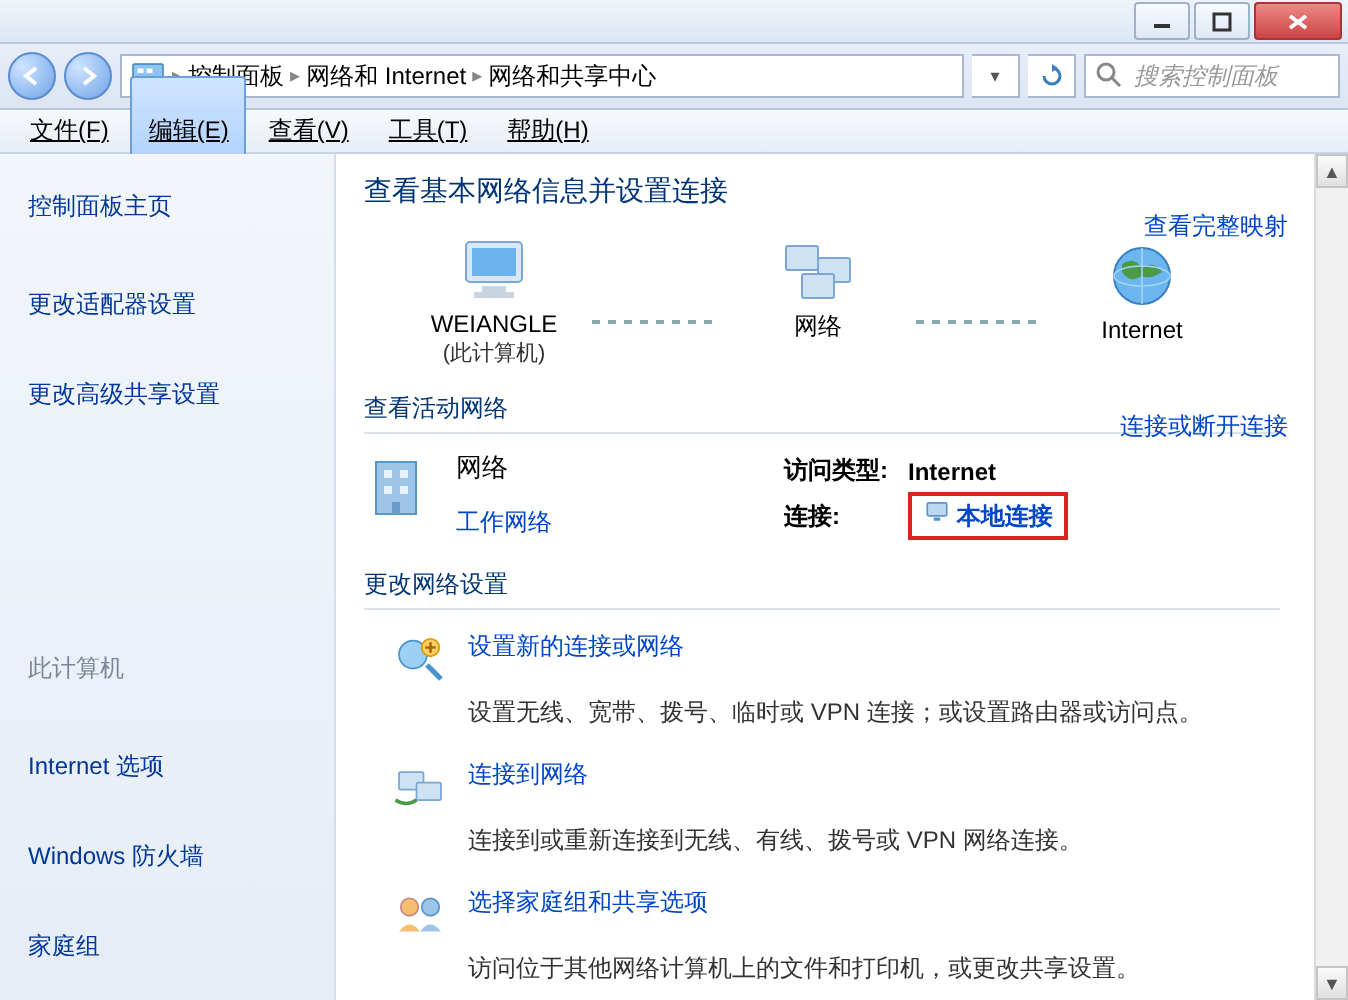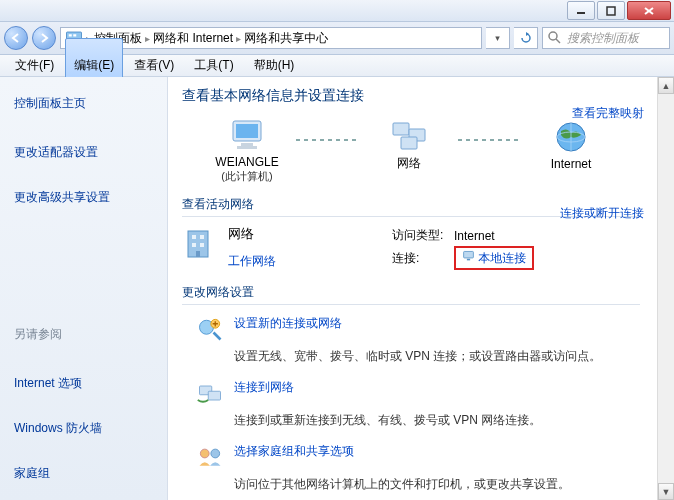--- a/index.html
+++ b/index.html
@@ -15,52 +15,52 @@
 .addressrow { height: 33px; display: flex; align-items: center; background: linear-gradient(#e8eef8,#dce5f2); border-bottom: 1px solid #b8c8de; padding: 0 4px; gap:4px; }
 .navbtn { width:24px; height:24px; border-radius:50%; background: radial-gradient(circle at 30% 30%, #cfe4ff, #6ea3e8); border:1px solid #5a8ad0; display:flex; align-items:center; justify-content:center; }
 .address { flex:1; height:22px; background:#fff; border:1px solid #a8b8d0; display:flex; align-items:center; padding:0 4px; font-size:12px; gap:3px; }
 .crumb { display:flex; align-items:center; gap:2px; }
 .chev { color:#888; font-size:10px; }
 .refreshseg { width:24px; height:22px; border:1px solid #a8b8d0; border-left:none; background:#fff; display:flex; align-items:center; justify-content:center; }
 .searchbox { width:128px; height:22px; border:1px solid #a8b8d0; background:#fff; display:flex; align-items:center; padding:0 4px; color:#999; font-style:italic; gap:4px; }
 
 
 .menubar { height:22px; background: linear-gradient(#f7f9fc,#e8eef6); border-bottom:1px solid #c8d4e4; display:flex; align-items:center; padding-left:6px; gap:2px; }
-.menuitem { padding:18px 8px; border:1px solid transparent; border-radius:2px; }
+.menuitem { padding:18px 8px; border:1px solid transparent; border-radius:2px;text-decoration:underline; }
 .menuitem.active { background:linear-gradient(#d0e4ff,#a8ceff); border-color:#6a9fe0; }
 
 
 .body { display:flex; height:423px; }
 .sidebar { width:168px; background: linear-gradient(#f2f6fb,#e6edf6); border-right:1px solid #d6deea; padding:12px 8px; display:flex; flex-direction:column;gap:16px; }
 .sidebar .link { color:#003799; margin: 6px 4px 10px 6px; cursor:pointer; }
 .sidebar .plain { color:#003799; margin:6px 4px 6px 6px; }
 .sidebar .spacer { flex:1; }
 .sidebar .secondary-head { color:#7b8796; margin:6px 4px 10px 6px; }
 
 .main { flex:1; background:#fff; padding:10px 34px 10px 14px; position:relative; overflow:hidden; }
 .scrollbar { position:absolute; right:0; top:0; bottom:0; width:17px; background:#f0f0f0; border-left:1px solid #dcdcdc; }
 .scrollbar .arrow { height:17px; background:linear-gradient(#fafafa,#e0e0e0); border:1px solid #c4c4c4; display:flex; align-items:center; justify-content:center; font-size:9px; color:#555; }
 .scrollbar .arrow.bot { position:absolute; bottom:0; left:0; right:0; }
 
 .h1 { color:#013576; font-size:14px; margin-bottom:12px; }
-.diagram { display:flex; align-items:center; gap:0; margin:6px 0 4px 20px; }
+.diagram { display:flex; align-items:flex-end; gap:0; margin:6px 0 4px 20px; }
 .node { display:flex; flex-direction:column; align-items:center; width:90px; }
 .node .lbl { font-size:12px; margin-top:2px; text-align:center; }
 .node .sublbl { font-size:11px; color:#333; }
 .connector { width:64px; height:2px; background:repeating-linear-gradient(90deg,#8aa,#8aa 4px,transparent 4px,transparent 8px); margin:0 4px 22px 4px; }
 
 .toplink { position:absolute; right:30px; color:#0046c7; cursor:pointer; }
 .toplink.l1 { top:28px; }
 .toplink.l2 { top:128px; }
 
 .section-head { color:#013576; font-size:12px; border-bottom:1px solid #dbe2ec; padding-bottom:3px; margin:12px 0 8px 0; }
 
 .active-net { display:flex; }
 .active-left { display:flex; gap:10px; width:210px; }
-.active-right { flex:1; font-size:12px; }
+.active-right { flex:1; font-size:12px;font-weight:bold; }
 .active-right .row { display:flex; gap:6px; margin:2px 0; align-items:center; }
 .active-right .k { width:56px; text-align:left; }
 .active-right .v { color:#000; }
 .active-right .vlink { color:#0046c7; cursor:pointer; }
 .redbox { border:2px solid #d22; padding:1px 6px; }
 .lanicon { width:13px; height:13px; display:inline-block; }
 
 .settings-list .item { display:flex; gap:10px; margin:10px 0 14px 14px; }
 .settings-list .ico { width:28px; height:28px; flex-shrink:0; }
 .settings-list .txt .title { color:#0046c7; font-size:12px; cursor:pointer; }
@@ -145,21 +145,21 @@
   <div class="menuitem">帮助(H)</div>
 </div>
 
 <div class="body">
 
   <div class="sidebar">
     <div class="link">控制面板主页</div>
     <div class="plain">更改适配器设置</div>
     <div class="plain">更改高级共享设置</div>
     <div class="spacer"></div>
-    <div class="secondary-head">另请参阅</div>
+    <div class="secondary-head">此计算机</div>
     <div class="plain">Internet 选项</div>
     <div class="plain">Windows 防火墙</div>
     <div class="plain">家庭组</div>
   </div>
 
   <div class="main">
     <div class="h1">查看基本网络信息并设置连接</div>
 
     <div class="toplink l1">查看完整映射</div>
 

